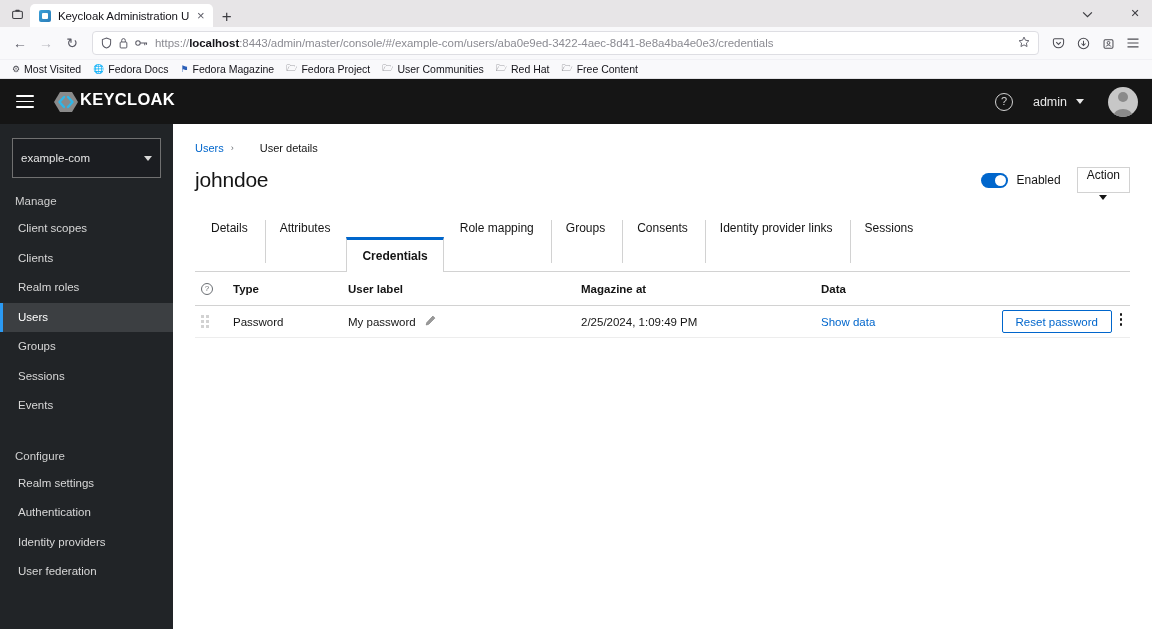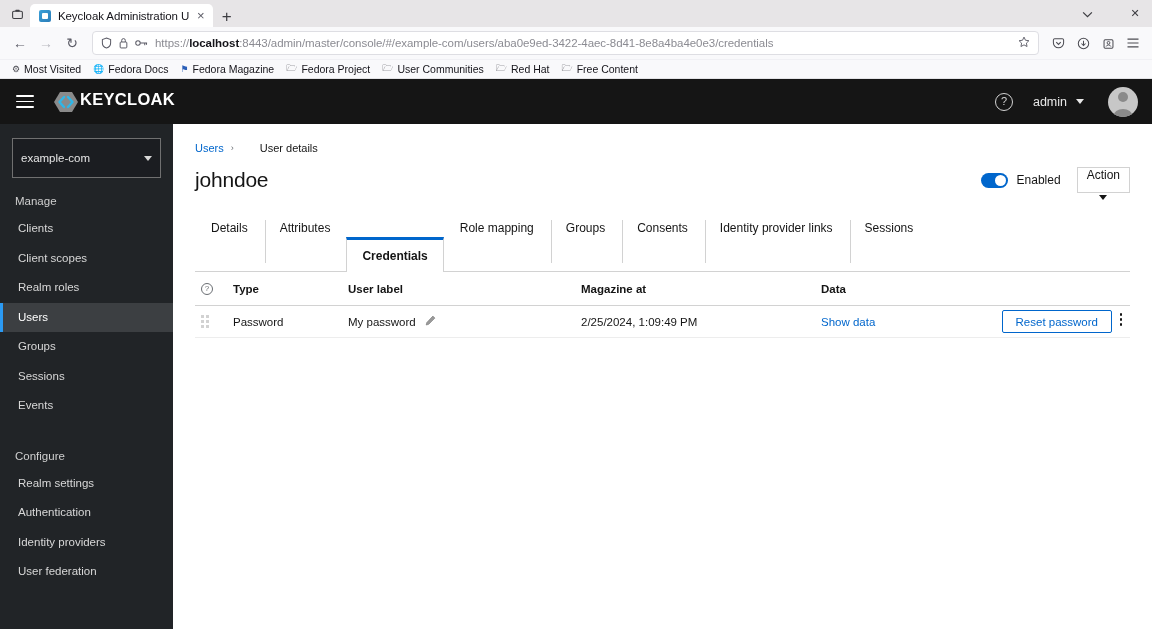--- a/index.html
+++ b/index.html
@@ -393,22 +393,22 @@
 
       <div class="sidebar">
         <div class="realm-select-wrap">
           <div class="realm-select">
             <span>example-com</span>
             <span class="caret"></span>
           </div>
         </div>
 
         <div class="nav-section-label">Manage</div>
+        <div class="nav-item">Client scopes</div>
         <div class="nav-item">Clients</div>
-        <div class="nav-item">Client scopes</div>
         <div class="nav-item">Realm roles</div>
         <div class="nav-item active">Users</div>
         <div class="nav-item">Groups</div>
         <div class="nav-item">Sessions</div>
         <div class="nav-item">Events</div>
 
         <div class="nav-gap"></div>
 
         <div class="nav-section-label">Configure</div>
         <div class="nav-item">Realm settings</div>

